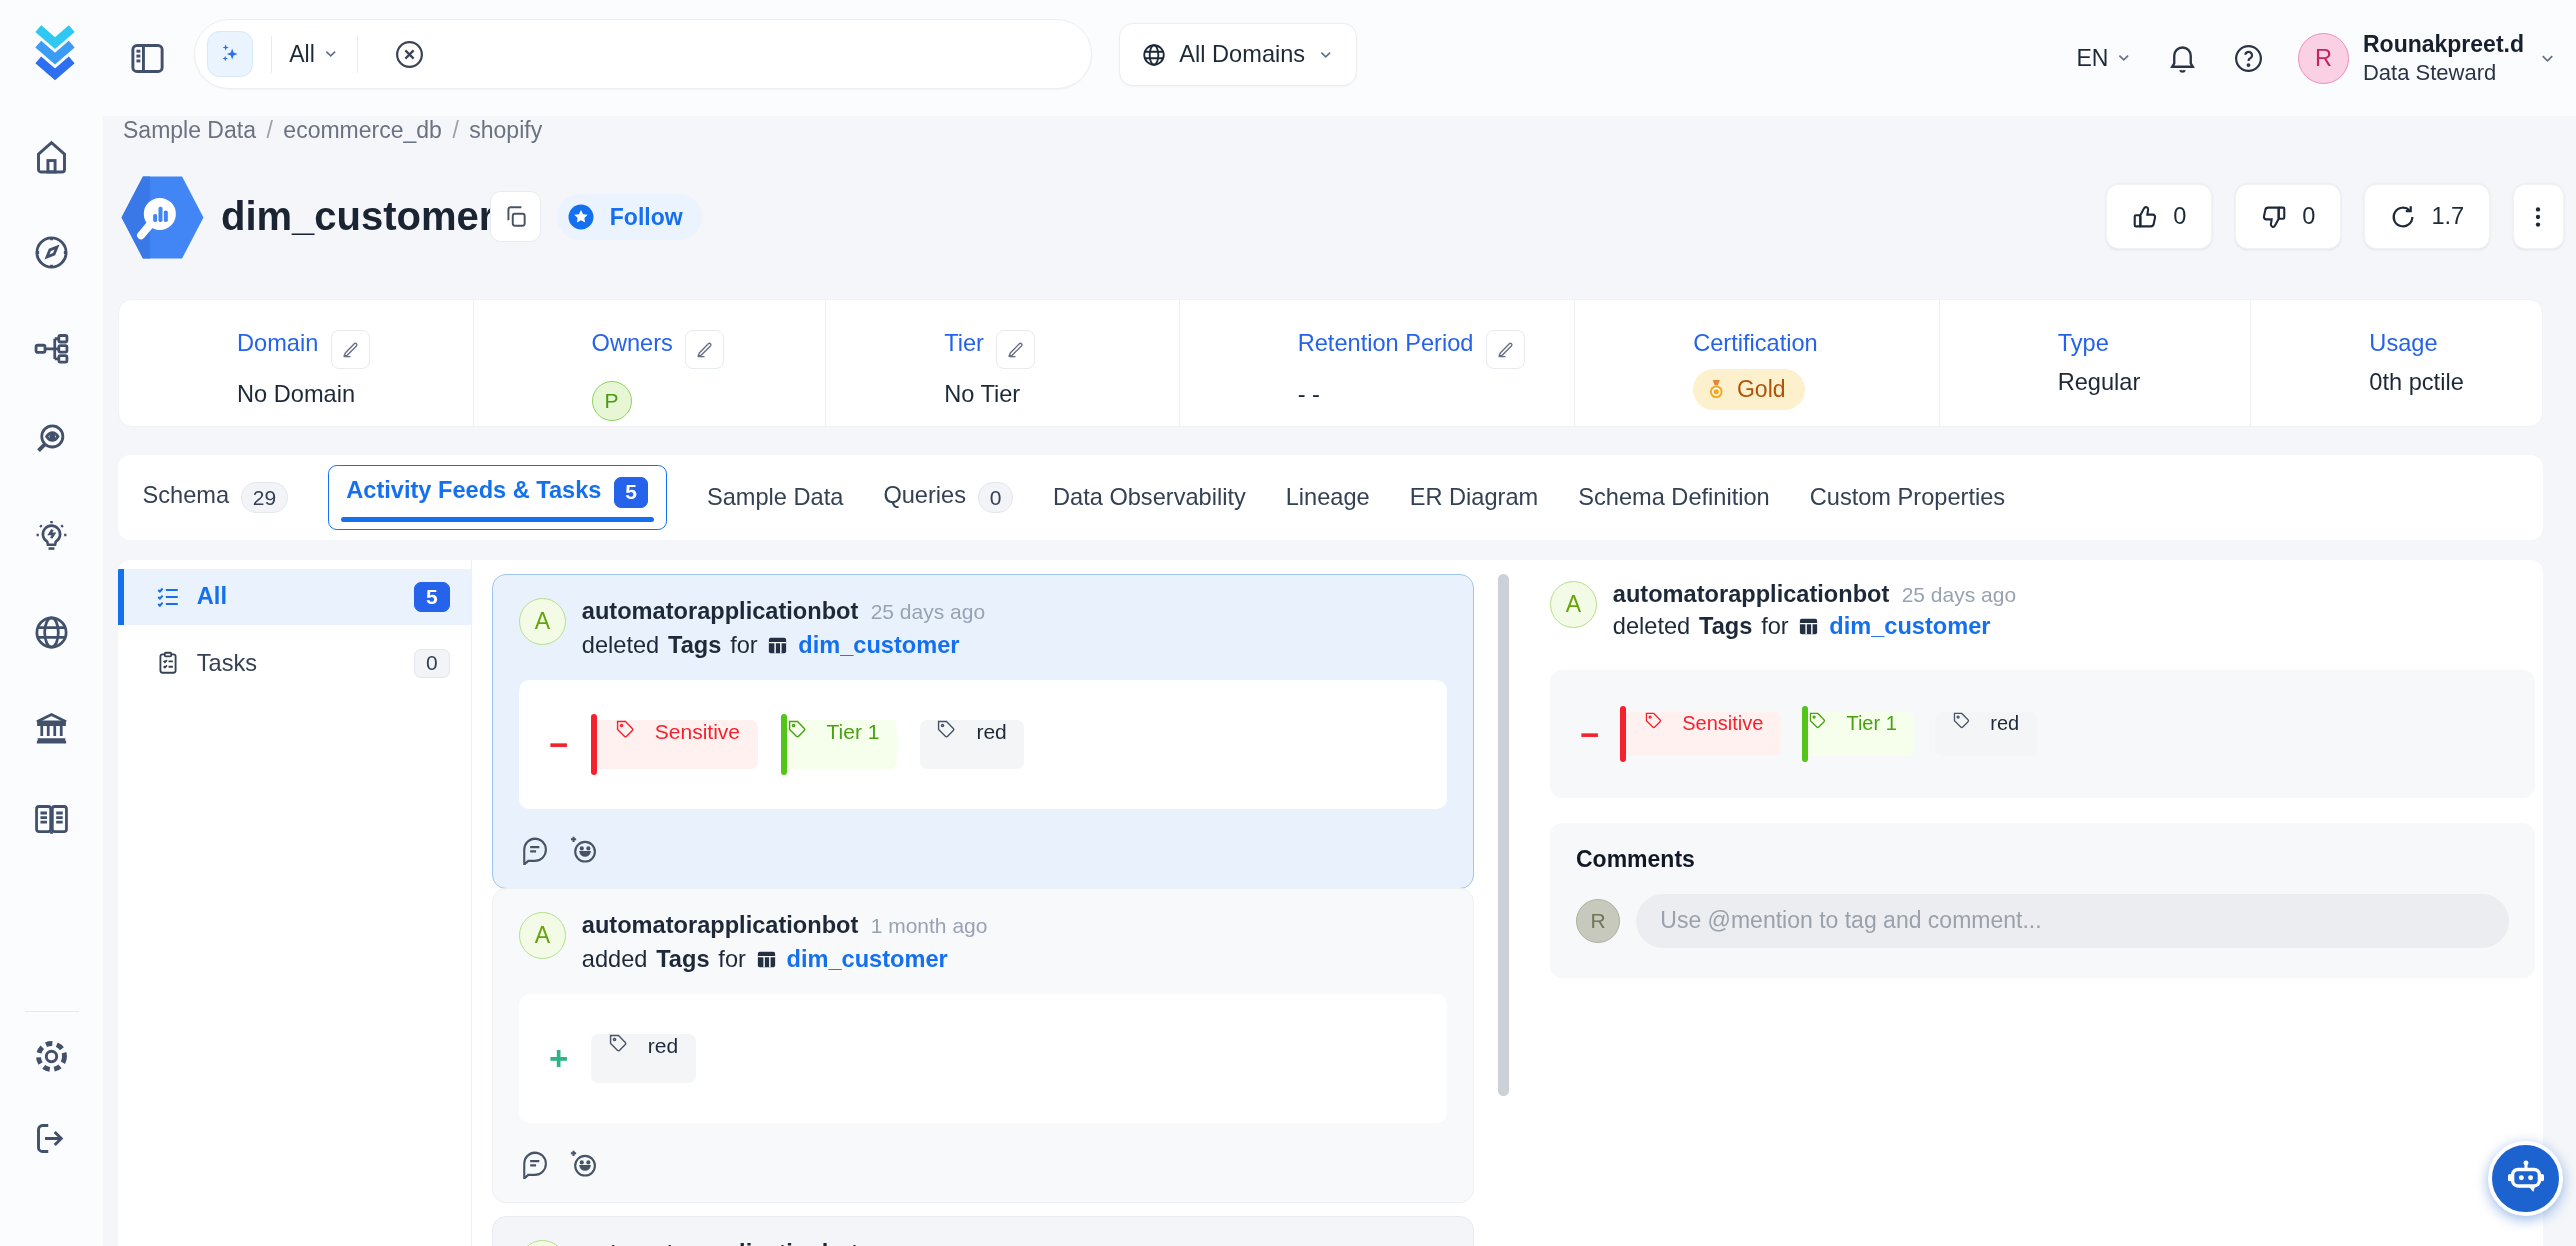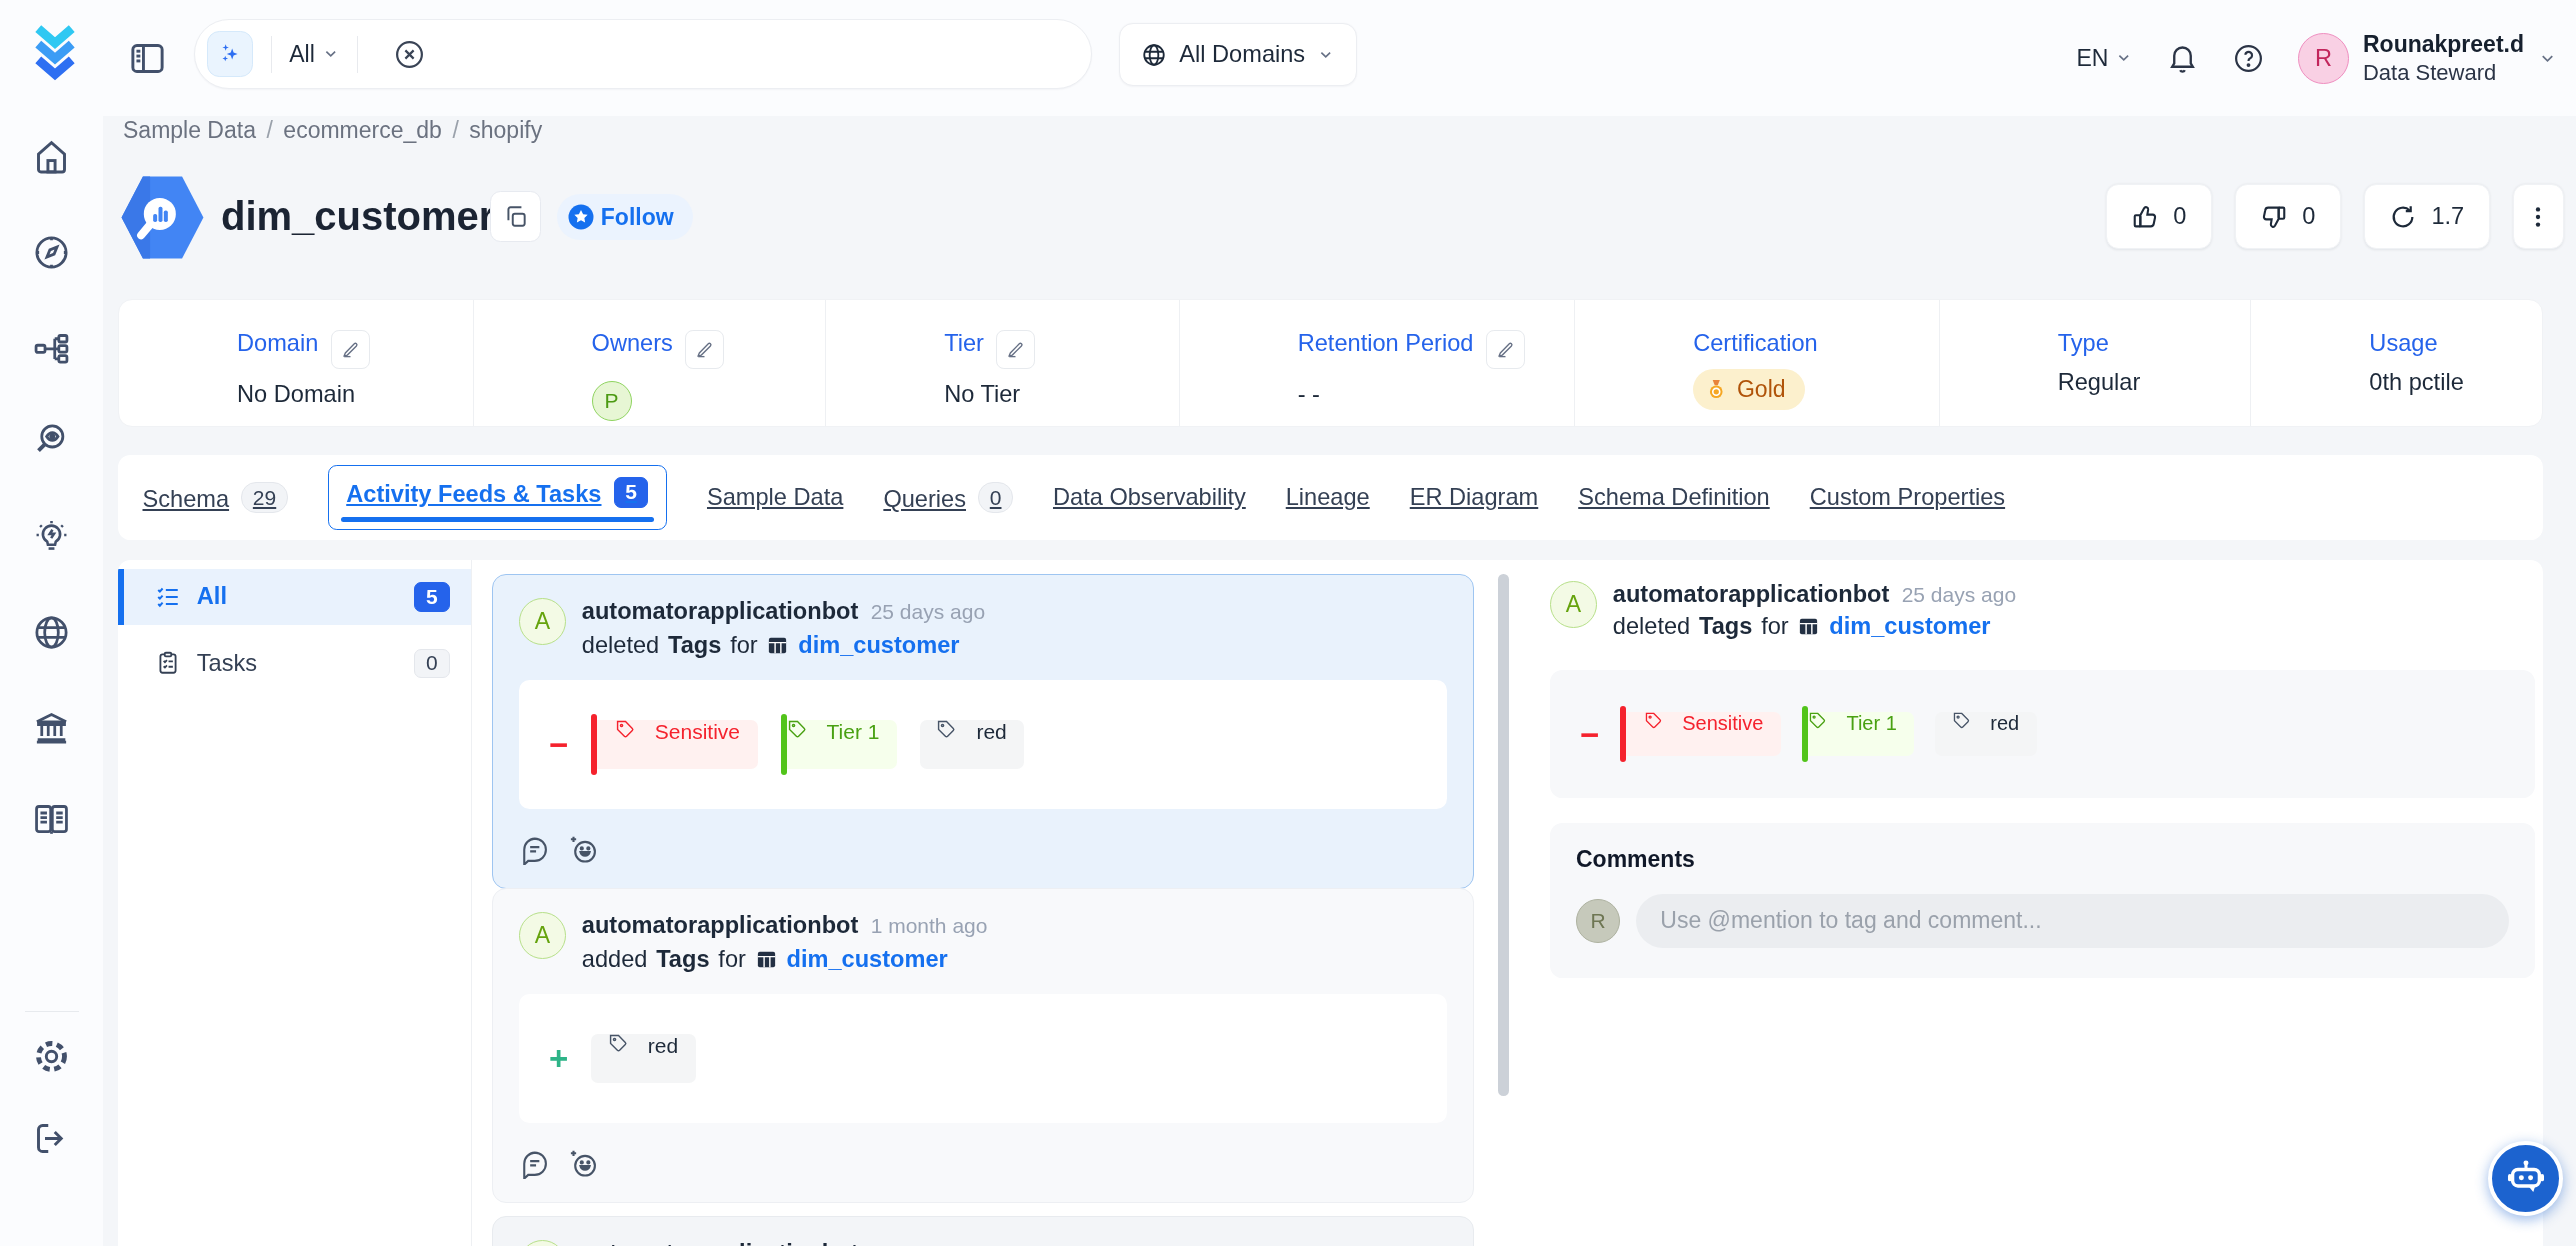--- a/index.html
+++ b/index.html
@@ -41,21 +41,21 @@
   
   .breadcrumb { position:absolute; left:123px; top:117px; font-size:23px; color:#6b7280; display:flex; gap:10.5px; }
   .crumb { cursor:pointer; }
   .crumb-sep { color:#9aa1ab; }
 
   .entity-icon { position:absolute; left:118px; top:173px; }
   .entity-title { position:absolute; left:221px; top:194px; font-size:40px; font-weight:bold; color:#1b2433; }
   .copy-btn { position:absolute; left:490px; top:191px; width:51px; height:51px; border-radius:10.5px; background:#fff;
     border:0.9px solid #e7eaf0; display:flex; align-items:center; justify-content:center; color:#475467; cursor:pointer; }
   .follow-btn { position:absolute; left:557px; top:194px; height:46px; border-radius:23px; background:#ebf3fe;
-    display:flex; align-items:center; gap:5px; padding:0 19px 0 8.8px; cursor:pointer; }
+    display:flex; align-items:center; gap:14px; padding:0 19px 0 8.8px; cursor:pointer; }
   .follow-label { font-size:23px; color:#1570ef; font-weight:bold; }
 
   .hdr-actions { position:absolute; right:12.3px; top:184px; display:flex; gap:23px; }
   .btn-white { height:65px; border-radius:12.3px; background:#fff; border:0.9px solid #f0f2f5;
     box-shadow:0 0.9px 2.6px rgba(16,24,40,.08); display:flex; align-items:center; gap:14px; padding:0 24.5px;
     font-size:23.6px; color:#1d2939; cursor:pointer; }
   .btn-kebab { width:51px; justify-content:center; padding:0; }
 
   
   .meta-card { position:absolute; left:118px; top:299px; width:2425px; height:128px; background:#fff;
@@ -68,21 +68,21 @@
     display:flex; align-items:center; justify-content:center; cursor:pointer; }
   .meta-value { margin-top:12.3px; font-size:23.6px; color:#1d2939; }
   .owner-avatar { width:40px; height:40px; border-radius:50%; background:#e7f6d4; border:1.8px solid #8fd460;
     color:#4c9a13; font-size:21px; display:flex; align-items:center; justify-content:center; }
   .gold-badge { display:inline-flex; align-items:center; gap:8.8px; background:#fcf0cd; border-radius:874px;
     padding:7px 19px 7px 10.5px; font-size:23px; color:#b05309; }
 
   
   .tabs-card { position:absolute; left:118px; top:455px; width:2425px; height:85px; background:#fff;
     border-radius:12.3px; display:flex; align-items:center; padding-left:24.5px; gap:40px; }
-  .tab { display:flex; align-items:flex-end; gap:12.3px; font-size:23.6px; color:#344054; cursor:pointer;text-decoration:underline; }
+  .tab { display:flex; align-items:flex-start; gap:12.3px; font-size:23.6px; color:#344054; cursor:pointer; }
   .tab-count { background:#f2f4f7; border:0.9px solid #e4e7ec; border-radius:15px; padding:2.6px 10.5px; font-size:21px; color:#344054; }
   .tab-active { position:relative; border:1.8px solid #1570ef; border-radius:8.8px; padding:10.5px 17.5px 21px 17.5px;
     color:#1570ef; font-weight:bold; }
   .tab-active::after { content:""; position:absolute; left:12.3px; right:12.3px; bottom:7px; height:4.4px;
     background:#1570ef; border-radius:2.6px; }
   .tab-count-blue { background:#2563eb; border:0.9px solid #2563eb; color:#fff; border-radius:7px;
     padding:2.6px 10.5px; font-size:21px; font-weight:bold; }
 
   
   .content-panel { position:absolute; left:118px; top:560px; width:2425px; height:686px; background:#fff;

